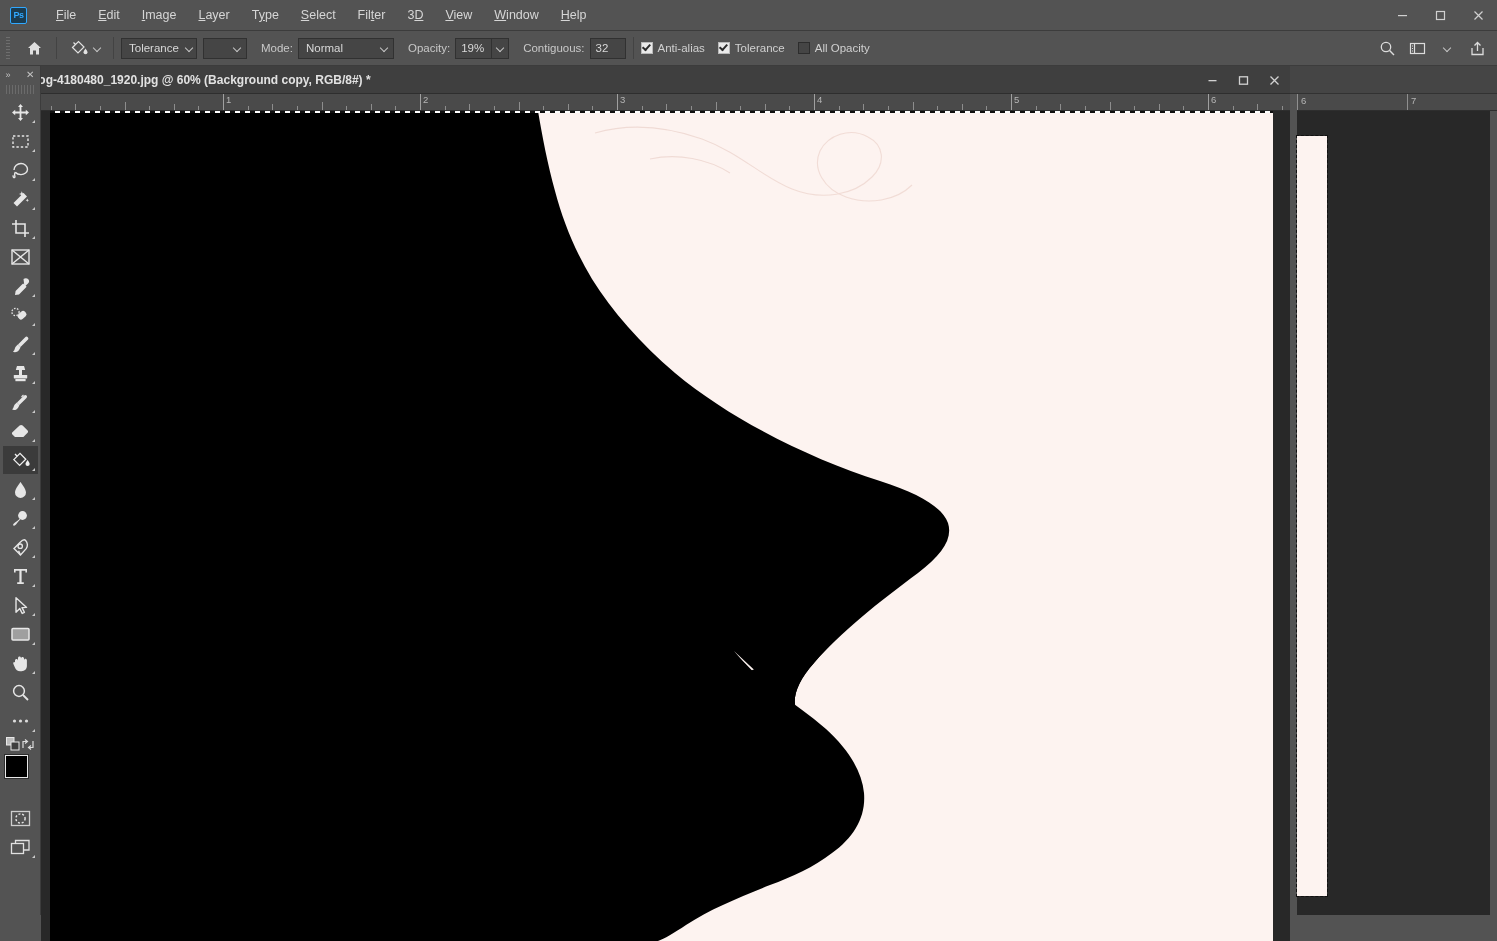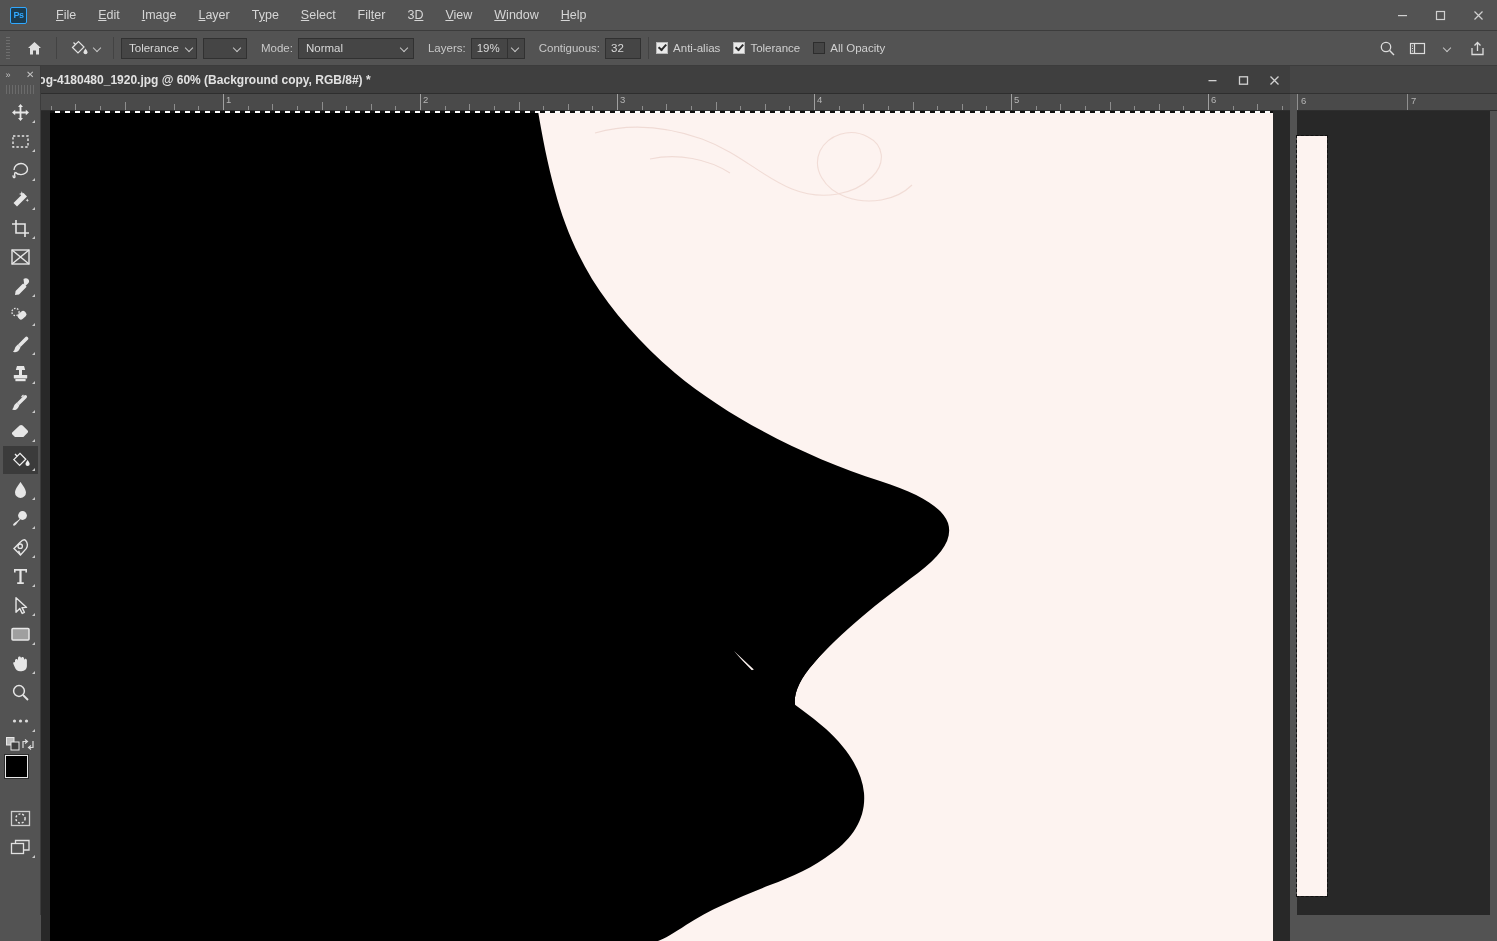--- a/index.html
+++ b/index.html
@@ -74,21 +74,21 @@
     transform: rotate(45deg);
   }
   .dropdown {
     background: #454545; border: 1px solid #313131;
     height: 21px; display: flex; align-items: center;
     padding: 0 4px 0 7px; color: #d8d8d8; font-size: 11.5px;
     justify-content: space-between; gap: 6px;
   }
   .dd-fill { width: 76px; }
   .dd-pattern { width: 44px; }
-  .dd-mode { width: 116px; }
+  .dd-mode { width: 96px; }
   .numfield {
     background: #454545; border: 1px solid #313131;
     height: 21px; display: flex; align-items: center; justify-content: flex-start;
     padding: 0 5px; color: #d8d8d8; font-size: 11.5px;
   }
   .nf-opacity { width: 37px; }
   .nf-tol { width: 36px; }
   .spinner {
     width: 17px; height: 21px; background: #454545; border: 1px solid #313131;
     border-left: none;
@@ -321,21 +321,21 @@
     <div style="width:14px"></div>
 
     <span class="ob-label">Mode:</span>
     <div class="dropdown dd-mode">
       <span>Normal</span>
       <span class="chev"></span>
     </div>
 
     <div style="width:14px"></div>
 
-    <span class="ob-label">Layers:</span>
+    <span class="ob-label">Opacity:</span>
     <div style="display:flex">
       <div class="numfield nf-opacity">19%</div>
       <div class="spinner">
           <span class="chev"></span>
         </div>
     </div>
 
     <div style="width:14px"></div>
 
     <span class="ob-label">Contiguous:</span>

